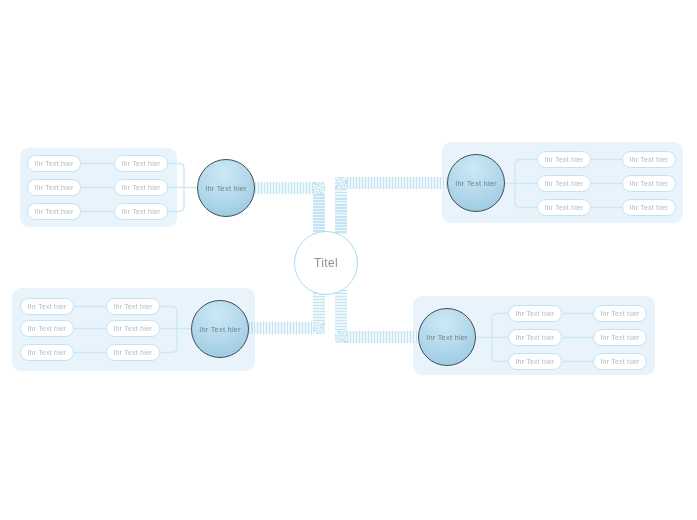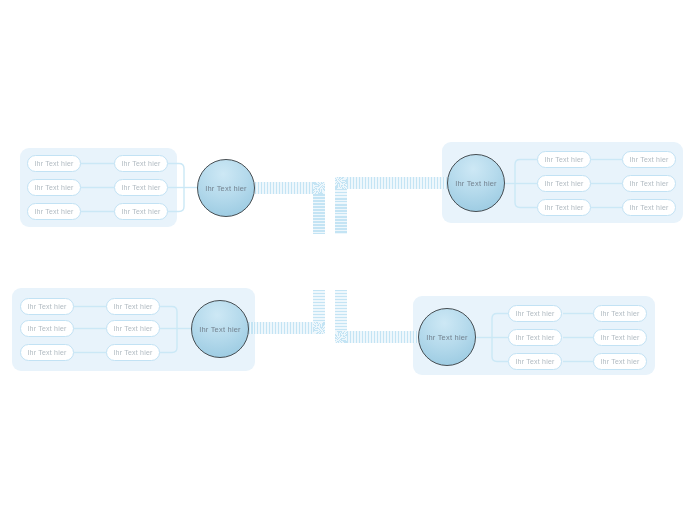--- a/index.html
+++ b/index.html
@@ -134,14 +134,15 @@
   <div class="pill" style="left:508px;top:353px">Ihr Text hier</div>
   <div class="pill" style="left:593px;top:305px">Ihr Text hier</div>
   <div class="pill" style="left:593px;top:329px">Ihr Text hier</div>
   <div class="pill" style="left:593px;top:353px">Ihr Text hier</div>
 
   <div class="topic-circle" style="left:197px;top:159px">Ihr Text hier</div>
   <div class="topic-circle" style="left:447px;top:154px">Ihr Text hier</div>
   <div class="topic-circle" style="left:191px;top:300px">Ihr Text hier</div>
   <div class="topic-circle" style="left:418px;top:308px">Ihr Text hier</div>
 
+  <div class="center-circle">Titel</div>
 
 </div>
 
 </body></html>

